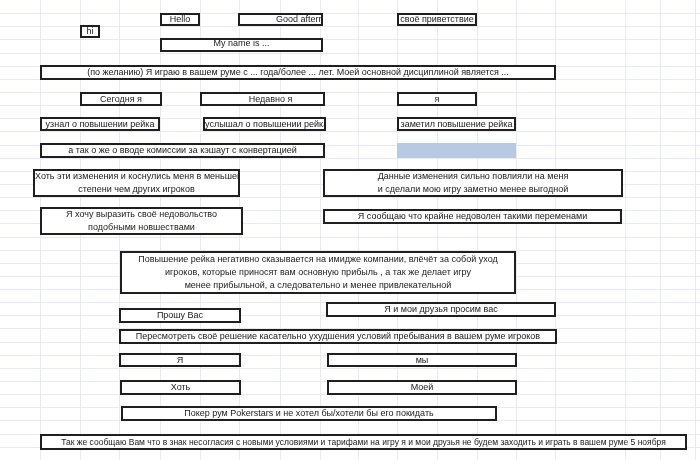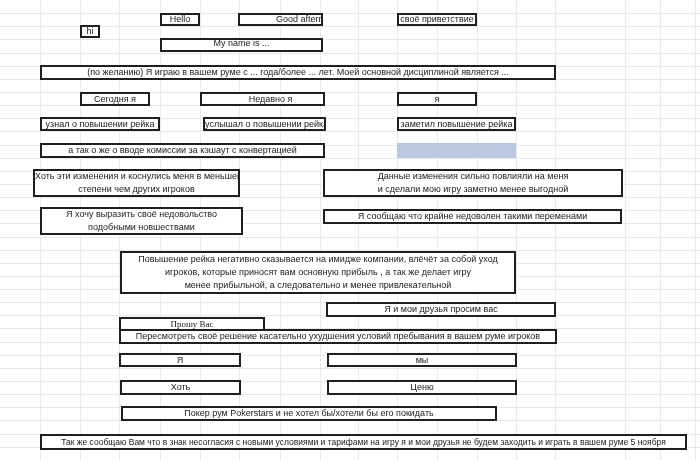--- a/index.html
+++ b/index.html
@@ -90,21 +90,21 @@
     </div>
     <div class="box" style="left: 397px; top: 13px; width: 80px; height: 13px; border-color: rgb(31, 31, 31);">
       <div class="ln">своё приветствие</div>
     </div>
     <div class="box" style="left: 160px; top: 38px; width: 163px; height: 14px; border-color: rgb(31, 31, 31); justify-content: flex-end;">
       <div class="ln">My name is ...</div>
     </div>
     <div class="box" style="left: 40px; top: 65px; width: 516px; height: 15px; border-color: rgb(31, 31, 31);">
       <div class="ln">(по желанию) Я играю в вашем руме с ... года/более ... лет. Моей основной дисциплиной является ...</div>
     </div>
-    <div class="box" style="left: 80px; top: 92px; width: 70px; height: 14px; border-color: rgb(31, 31, 31);">
+    <div class="box" style="left: 80px; top: 92px; width: 82px; height: 14px; border-color: rgb(31, 31, 31);">
       <div class="ln">Сегодня я</div>
     </div>
     <div class="box" style="left: 200px; top: 92px; width: 125px; height: 14px; border-color: rgb(31, 31, 31); padding-left: 16px;">
       <div class="ln">Недавно я</div>
     </div>
     <div class="box" style="left: 397px; top: 92px; width: 80px; height: 14px; border-color: rgb(31, 31, 31);">
       <div class="ln">я</div>
     </div>
     <div class="box" style="left: 40px; top: 117px; width: 120px; height: 14px; border-color: rgb(31, 31, 31);">
       <div class="ln">узнал о повышении рейка</div>
@@ -131,40 +131,40 @@
     </div>
     <div class="box" style="left: 40px; top: 207px; width: 203px; height: 28px; border-color: rgb(31, 31, 31);">
       <div class="ln">Я хочу выразить своё недовольство</div>
       <div class="ln">подобными новшествами</div>
     </div>
     <div class="box" style="left: 120px; top: 251px; width: 396px; height: 43px; border-color: rgb(31, 31, 31);">
       <div class="ln">Повышение рейка негативно сказывается на имидже компании, влёчёт за собой уход</div>
       <div class="ln">игроков, которые приносят вам основную прибыль , а так же делает игру</div>
       <div class="ln">менее прибыльной, а следовательно и менее привлекательной</div>
     </div>
-    <div class="box" style="left: 119px; top: 317px; width: 146px; height: 15px; border-color: rgb(31, 31, 31); font-family: Liberation Serif, serif;">
+    <div class="box" style="left: 119px; top: 308px; width: 122px; height: 15px; border-color: rgb(31, 31, 31);">
       <div class="ln">Прошу Вас</div>
     </div>
     <div class="box" style="left: 326px; top: 302px; width: 230px; height: 15px; border-color: rgb(31, 31, 31);">
       <div class="ln">Я и мои друзья просим вас</div>
     </div>
     <div class="box" style="left: 119px; top: 329px; width: 438px; height: 15px; border-color: rgb(31, 31, 31);">
       <div class="ln">Пересмотреть своё решение касательно ухудшения условий пребывания в вашем руме игроков</div>
     </div>
     <div class="box" style="left: 119px; top: 353px; width: 122px; height: 14px; border-color: rgb(31, 31, 31);">
       <div class="ln">Я</div>
     </div>
     <div class="box" style="left: 327px; top: 353px; width: 190px; height: 14px; border-color: rgb(31, 31, 31);">
       <div class="ln">мы</div>
     </div>
     <div class="box" style="left: 120px; top: 380px; width: 121px; height: 15px; border-color: rgb(31, 31, 31);">
       <div class="ln">Хоть</div>
     </div>
     <div class="box" style="left: 327px; top: 380px; width: 190px; height: 15px; border-color: rgb(31, 31, 31);">
-      <div class="ln">Ценю</div>
+      <div class="ln">Моей</div>
     </div>
     <div class="box" style="left: 121px; top: 406px; width: 376px; height: 15px; border-color: rgb(31, 31, 31);">
       <div class="ln">Покер рум Pokerstars и не хотел бы/хотели бы его покидать</div>
     </div>
     <div class="box" style="left: 40px; top: 434px; width: 647px; height: 16px; border-color: rgb(31, 31, 31); font-size: 8.5px;">
       <div class="ln">Так же сообщаю Вам что в знак несогласия с новыми условиями и тарифами на игру я  и мои друзья не будем заходить и играть в вашем руме 5 ноября</div>
     </div>
   </div>
 
 </body></html>

